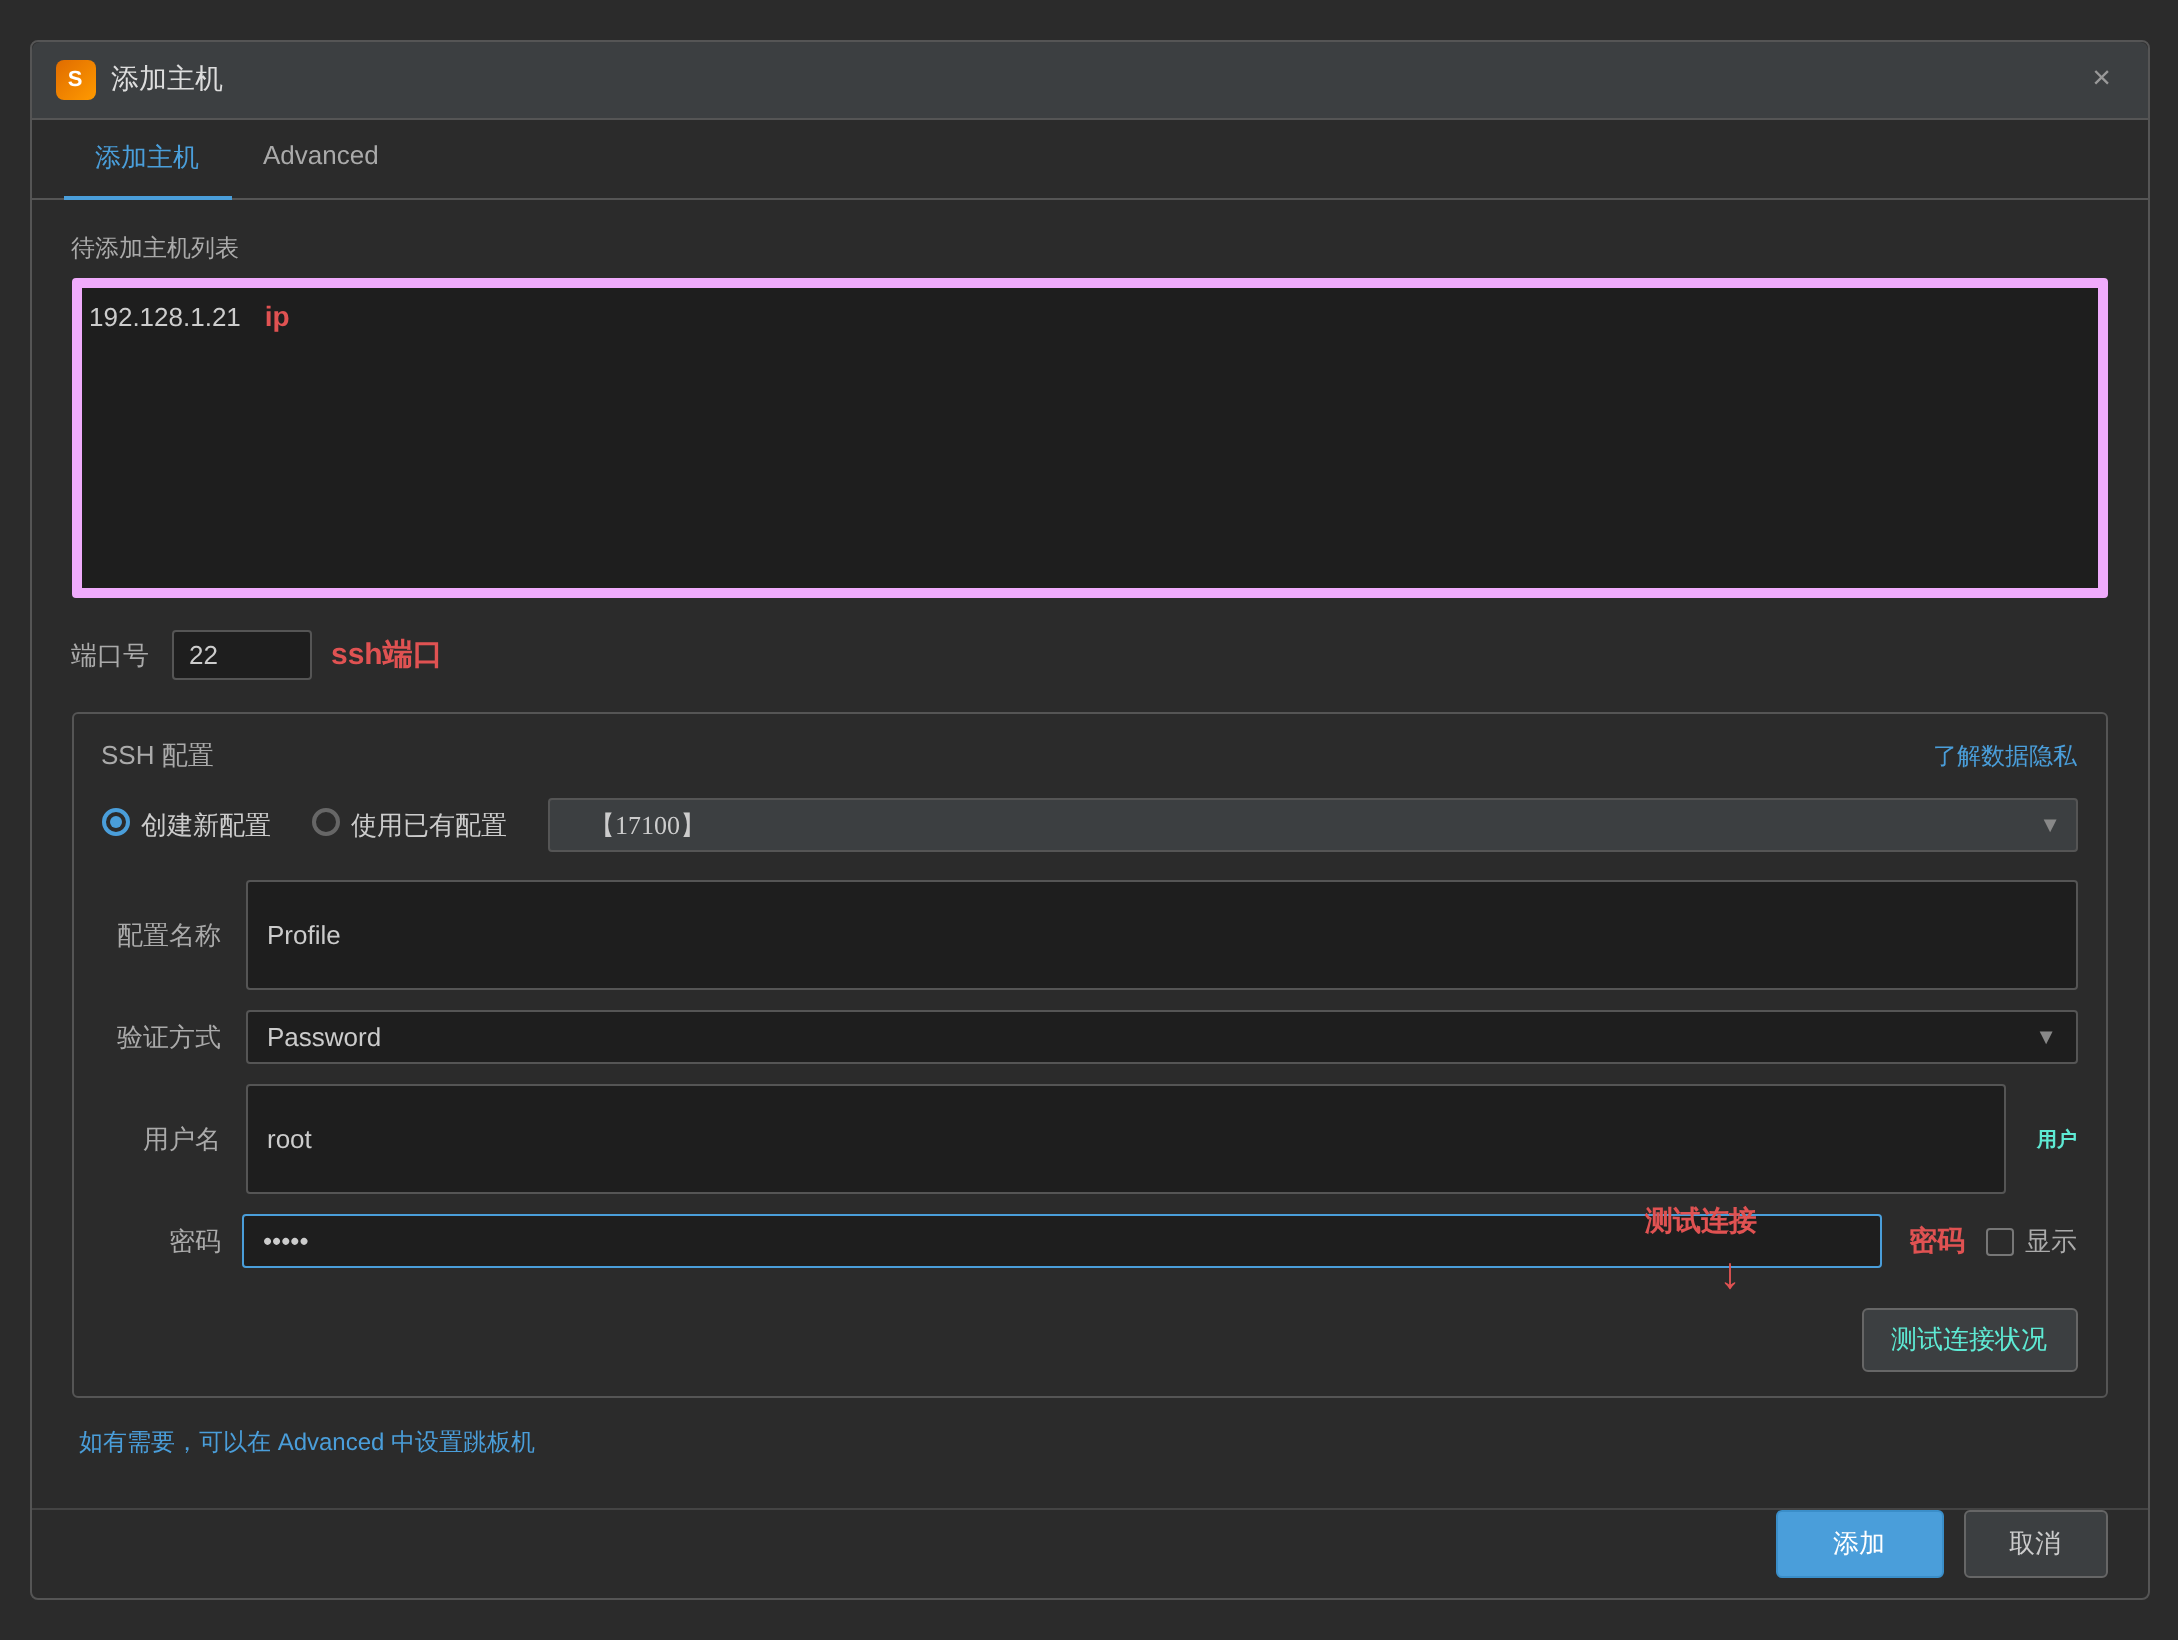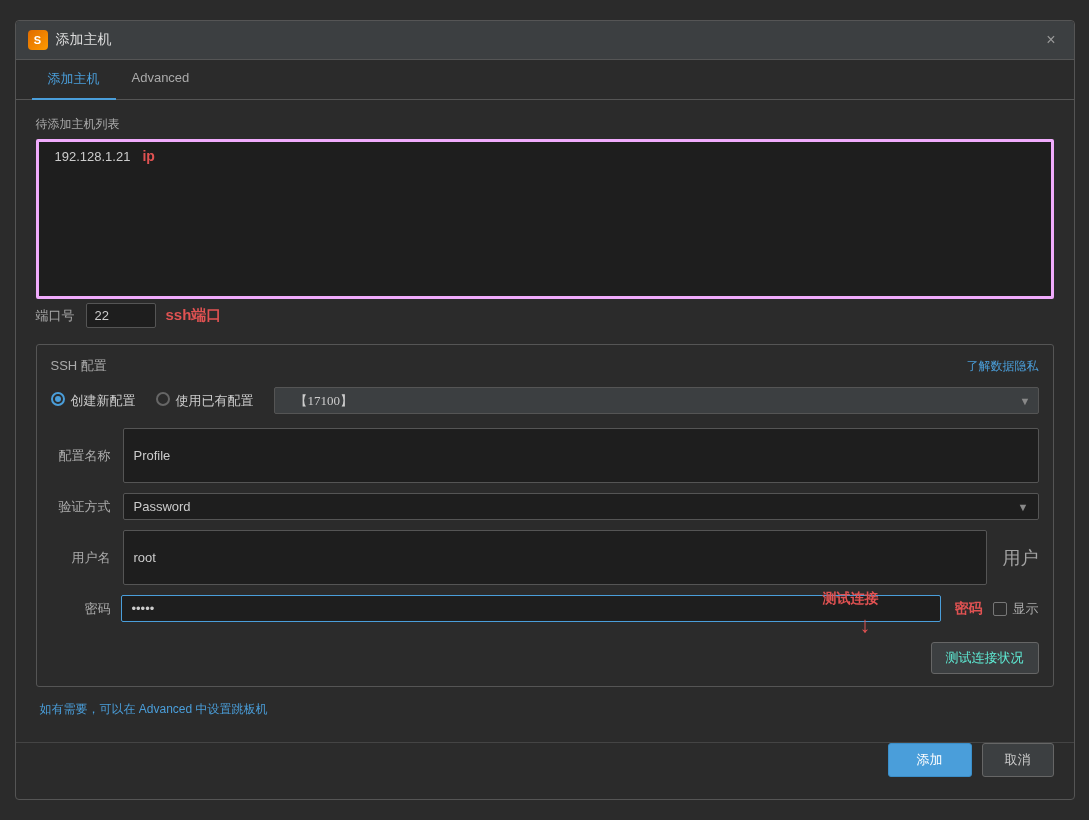--- a/index.html
+++ b/index.html
@@ -80,28 +80,28 @@
     .content {
       padding: 16px 20px;
     }
     .section-label {
       color: #aaa;
       font-size: 12px;
       margin-bottom: 6px;
     }
     .host-list-area {
       background: #1e1e1e;
-      border: 3px solid #f0abfc;
+      border: 5px solid #f0abfc;
       border-radius: 2px;
       min-height: 160px;
-      padding: 6px 16px;
-      color: #ccc;
-      font-size: 13px;
-      position: relative;
-      margin-bottom: 4px;
+      padding: 6px 4px;
+      color: #ccc;
+      font-size: 13px;
+      position: relative;
+      margin-bottom: 16px;
     }
     .host-entry {
       display: flex;
       align-items: center;
       gap: 12px;
     }
     .ip-text {
       color: #ccc;
       font-size: 13px;
     }
@@ -203,23 +203,23 @@
     .form-input {
       flex: 1;
       background: #1e1e1e;
       border: 1px solid #555;
       color: #ccc;
       padding: 19px 10px;
       font-size: 13px;
       border-radius: 2px;
     }
     .annotation-red {
-      color: #a3a3a3;
-      font-size: 18px;
-      font-weight: normal;
+      color: #5eead4;
+      font-size: 10px;
+      font-weight: bold;
       margin-left: 4px;
     }
     .password-label {
       color: #aaa;
       font-size: 13px;
       min-width: 60px;
       text-align: right;
     }
     .password-input-wrapper {
       flex: 1;

